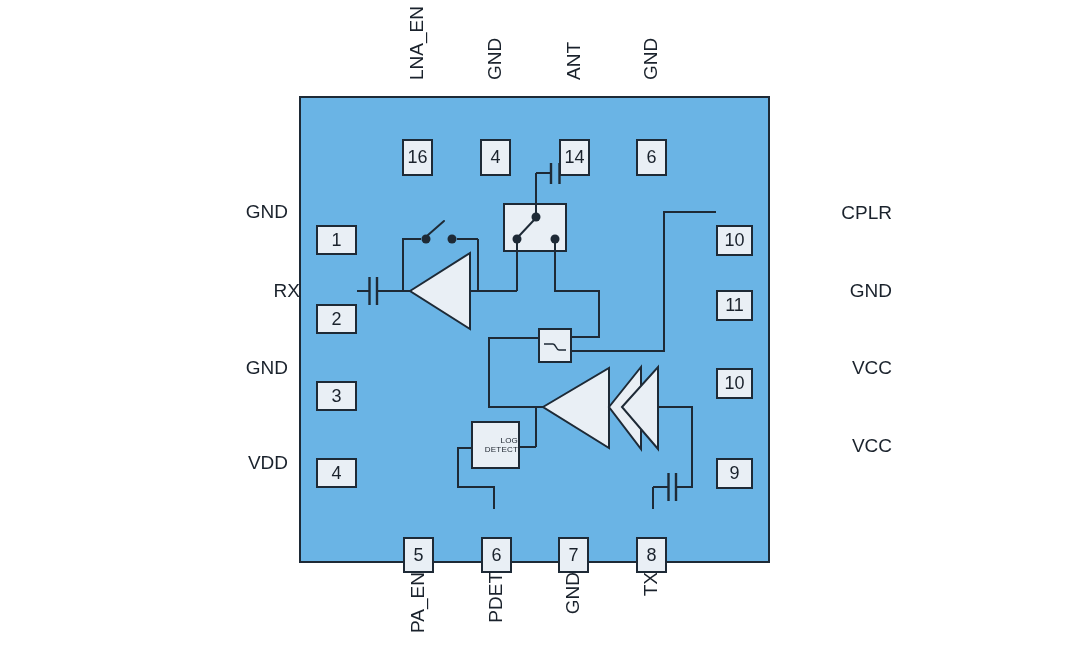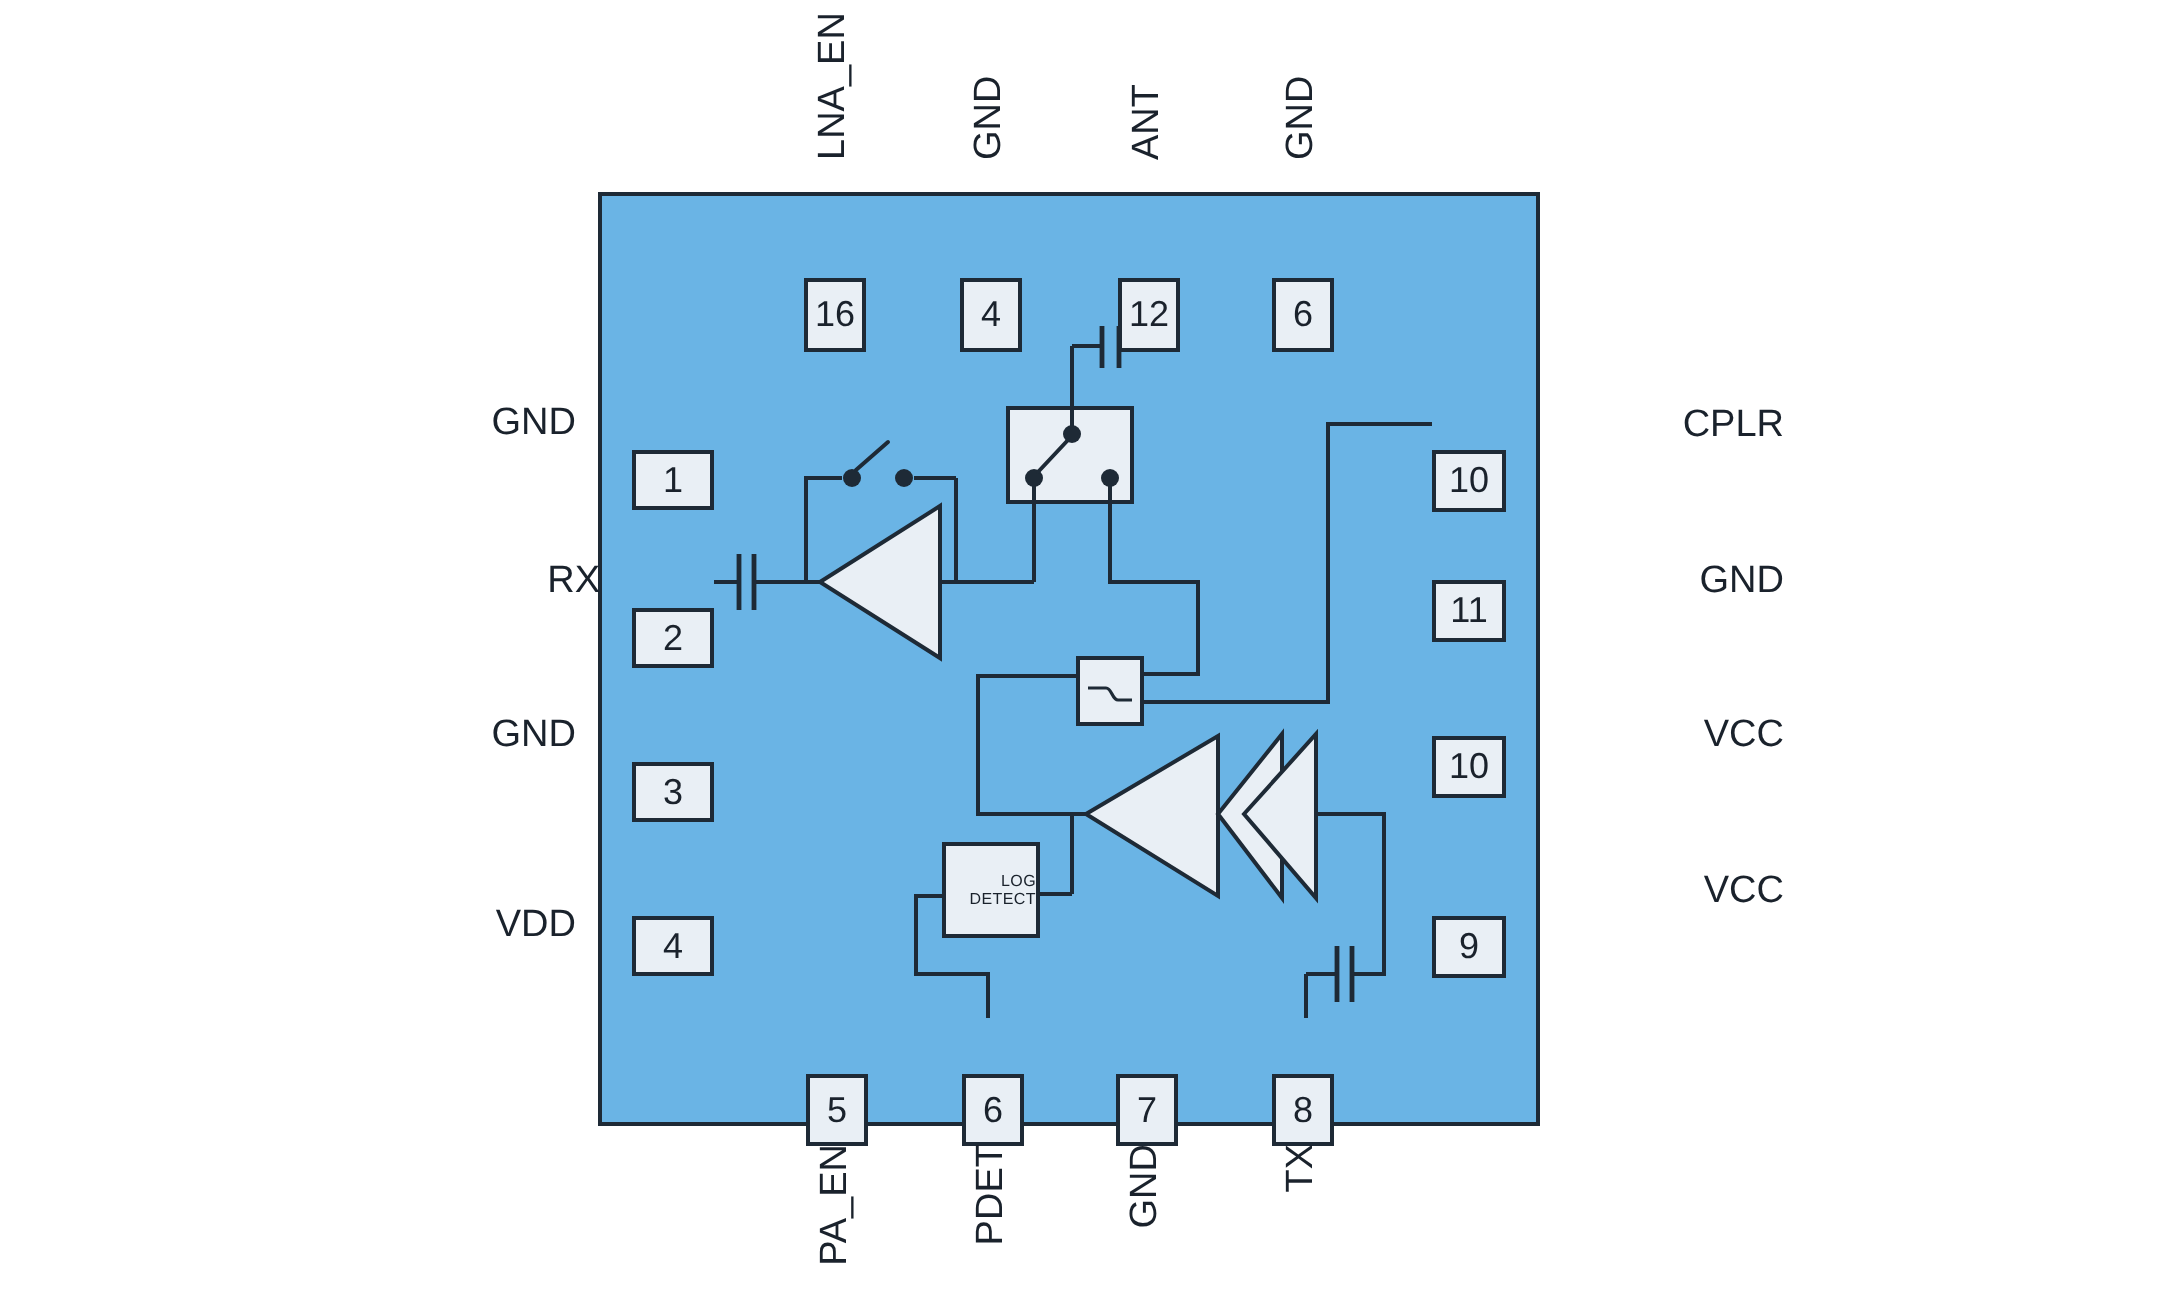--- a/index.html
+++ b/index.html
@@ -108,21 +108,21 @@
 <div class="pin h" style="left:316px;top:353px">3</div>
 <div class="pin h" style="left:316px;top:430px">4</div>
 
 <div class="pin hr" style="left:716px;top:197px">10</div>
 <div class="pin hr" style="left:716px;top:262px">11</div>
 <div class="pin hr" style="left:716px;top:340px">10</div>
 <div class="pin hr" style="left:716px;top:430px">9</div>
 
 <div class="pin v" style="left:402px;top:111px">16</div>
 <div class="pin v" style="left:480px;top:111px">4</div>
-<div class="pin v" style="left:559px;top:111px">12</div>
+<div class="pin v" style="left:559px;top:111px">14</div>
 <div class="pin v" style="left:636px;top:111px">6</div>
 
 <div class="pin vb" style="left:403px;top:509px">5</div>
 <div class="pin vb" style="left:481px;top:509px">6</div>
 <div class="pin vb" style="left:558px;top:509px">7</div>
 <div class="pin vb" style="left:636px;top:509px">8</div>
 
 <div class="plabel lft" style="left:180px;top:201px">GND</div>
 <div class="plabel lft" style="left:192px;top:280px">RX</div>
 <div class="plabel lft" style="left:180px;top:357px">GND</div>

